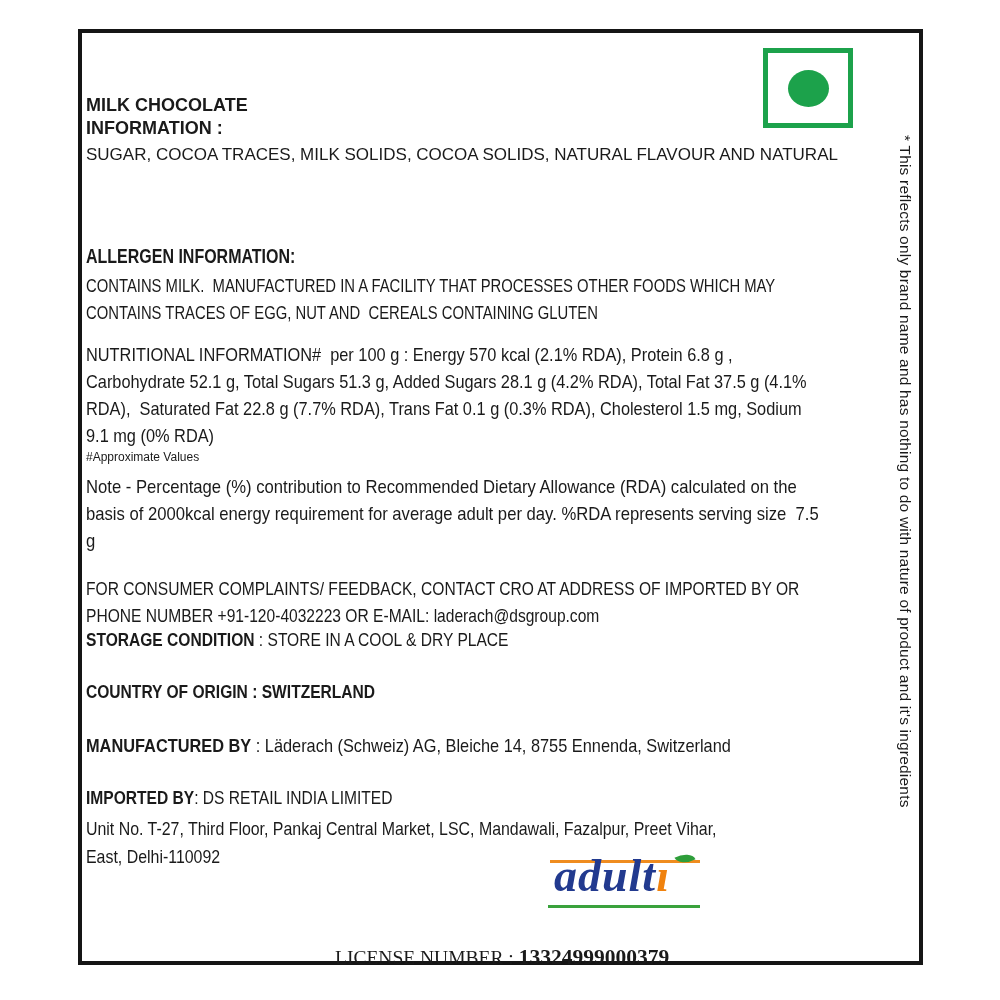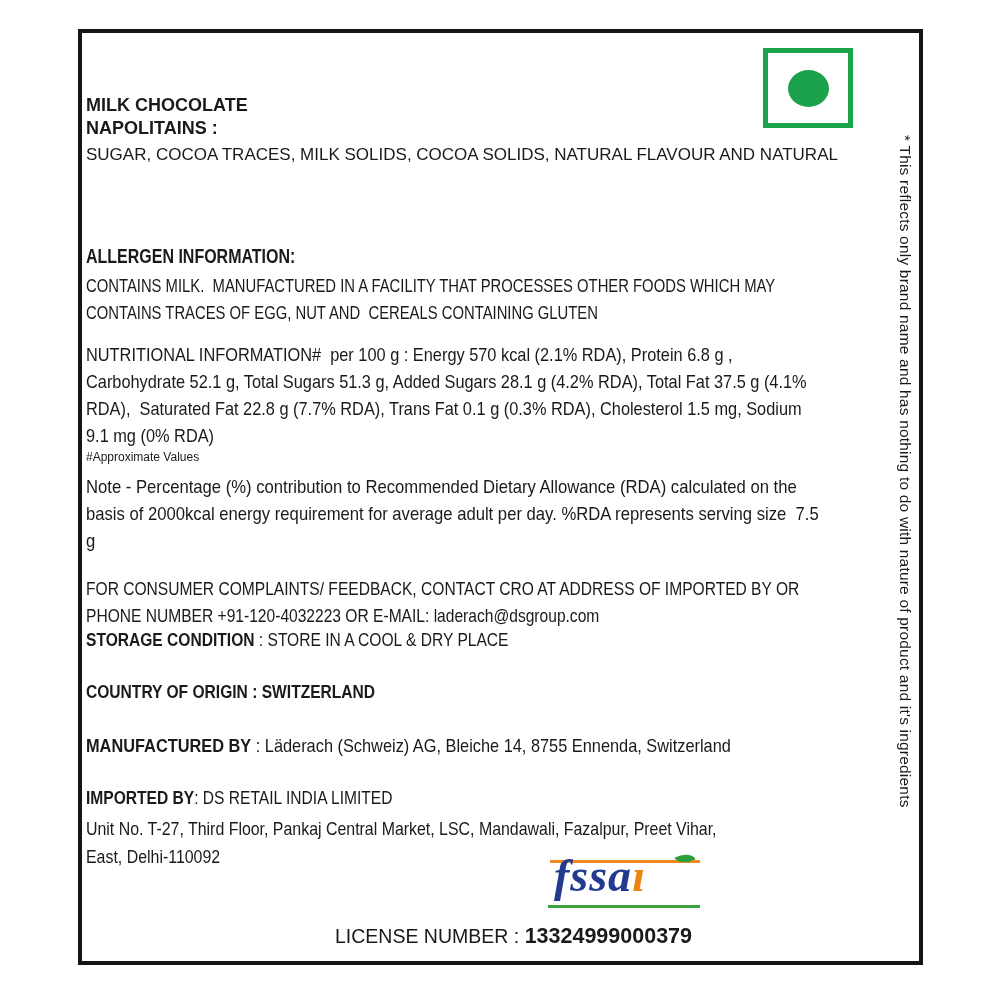--- a/index.html
+++ b/index.html
@@ -40,38 +40,38 @@
     writing-mode:vertical-rl;font-size:15.5px;letter-spacing:0.2px;white-space:pre;}
 
   .fssai{position:absolute;left:466px;top:824px;width:158px;height:54px;}
   .fssai-top{position:absolute;left:2px;top:3px;width:150px;height:3px;background:#ef8c1f;}
   .fssai-bottom{position:absolute;left:0px;top:48px;width:152px;height:3px;background:#3aa23c;}
   .fssai-text{position:absolute;left:6px;top:-8px;font-family:"Liberation Serif",serif;
     font-style:italic;font-weight:bold;font-size:46px;letter-spacing:1px;color:#223a8f;}
   .fssai-i{color:#f0820e;}
   .fssai-leaf{position:absolute;left:128px;top:-4px;width:18px;height:11px;background:#2e9e3a;
     border-radius:0 100% 0 100%;transform:rotate(-28deg);}
-  .license{position:absolute;left:253px;top:891px;font-size:19.5px;white-space:pre;}
+  .license{position:absolute;left:253px;top:912px;font-size:19.5px;white-space:pre;font-family:Liberation Serif, serif;}
   .license .num{font-weight:bold;font-size:21.5px;}
 </style>
 </head>
 <body>
 
 <div class="page">
   <div class="label-box">
 
     <div class="sec title">
       <div class="line">MILK CHOCOLATE</div>
     </div>
 
     <div class="veg-mark">
       <div class="veg-dot"></div>
     </div>
 
-    <div class="sec ing-head">NAPOLITAINS :</div>
+    <div class="sec ing-head">INFORMATION :</div>
     <div class="sec ing-body"><div class="line">SUGAR, COCOA TRACES, MILK SOLIDS, COCOA SOLIDS, NATURAL FLAVOUR AND NATURAL</div></div>
 
     <div class="sec all-head cx82">ALLERGEN INFORMATION:</div>
     <div class="sec all-body cx78"><div class="line">CONTAINS MILK.  MANUFACTURED IN A FACILITY THAT PROCESSES OTHER FOODS WHICH MAY</div><div class="line">CONTAINS TRACES OF EGG, NUT AND  CEREALS CONTAINING GLUTEN</div></div>
 
     <div class="sec nutrition cx86"><div class="line">NUTRITIONAL INFORMATION#  per 100 g : Energy 570 kcal (2.1% RDA), Protein 6.8 g ,</div><div class="line">Carbohydrate 52.1 g, Total Sugars 51.3 g, Added Sugars 28.1 g (4.2% RDA), Total Fat 37.5 g (4.1%</div><div class="line">RDA),  Saturated Fat 22.8 g (7.7% RDA), Trans Fat 0.1 g (0.3% RDA), Cholesterol 1.5 mg, Sodium</div><div class="line">9.1 mg (0% RDA)</div></div>
 
     <div class="sec approx">#Approximate Values</div>
     <div class="sec rda-note cx90"><div class="line">Note - Percentage (%) contribution to Recommended Dietary Allowance (RDA) calculated on the</div><div class="line">basis of 2000kcal energy requirement for average adult per day. %RDA represents serving size  7.5</div><div class="line">g</div></div>
 
@@ -81,21 +81,21 @@
 
     <div class="sec country cx82">COUNTRY OF ORIGIN : SWITZERLAND</div>
 
     <div class="sec manuf cx86"><span class="b">MANUFACTURED BY</span><span> : Läderach (Schweiz) AG, Bleiche 14, 8755 Ennenda, Switzerland</span></div>
 
     <div class="sec importer cx82"><span class="b">IMPORTED BY</span><span>: DS RETAIL INDIA LIMITED</span></div>
     <div class="sec imp-addr cx86"><div class="line">Unit No. T-27, Third Floor, Pankaj Central Market, LSC, Mandawali, Fazalpur, Preet Vihar,</div><div class="line">East, Delhi-110092</div></div>
 
     <div class="fssai">
       <div class="fssai-top"></div>
-      <div class="fssai-text"><span>fssa</span><span class="fssai-i">ı</span></div>
+      <div class="fssai-text"><span>adult</span><span class="fssai-i">ı</span></div>
       <div class="fssai-leaf"></div>
       <div class="fssai-bottom"></div>
     </div>
 
     <div class="license"><span>LICENSE NUMBER : </span><span class="num">13324999000379</span></div>
 
     <div class="side-note">* This reflects only brand name and has nothing to do with nature of product and it's ingredients</div>
   </div>
 </div>
 

